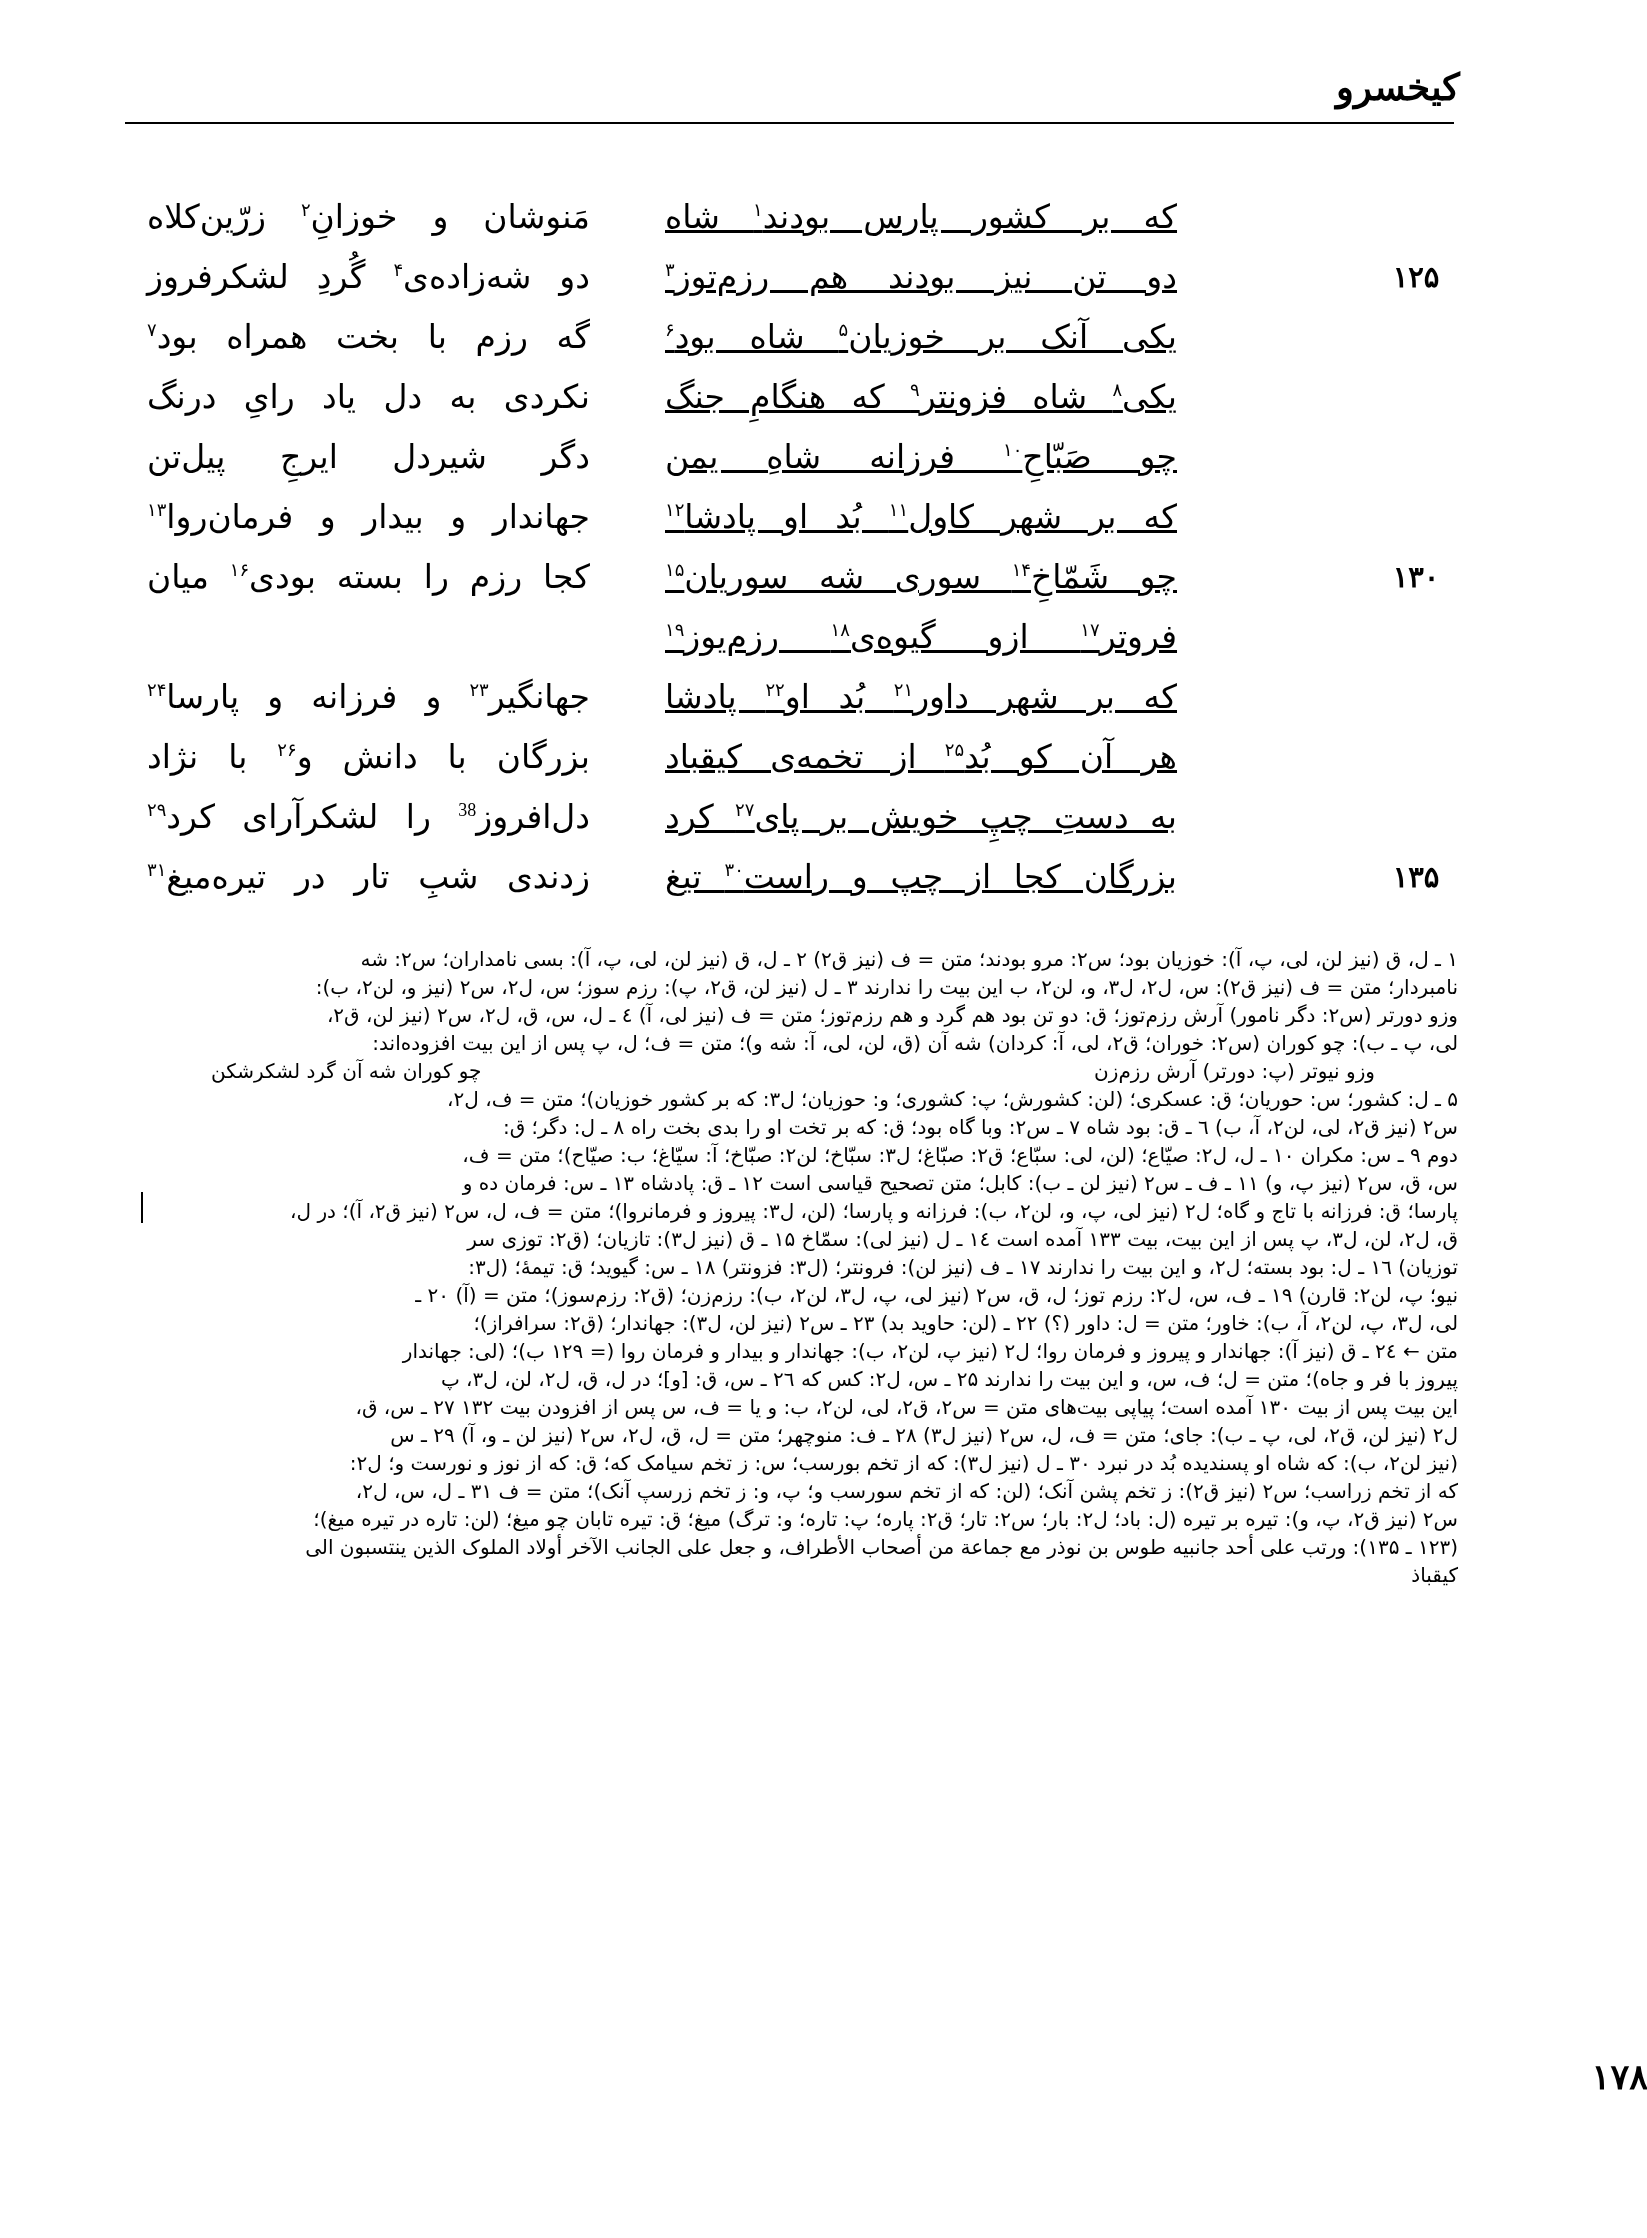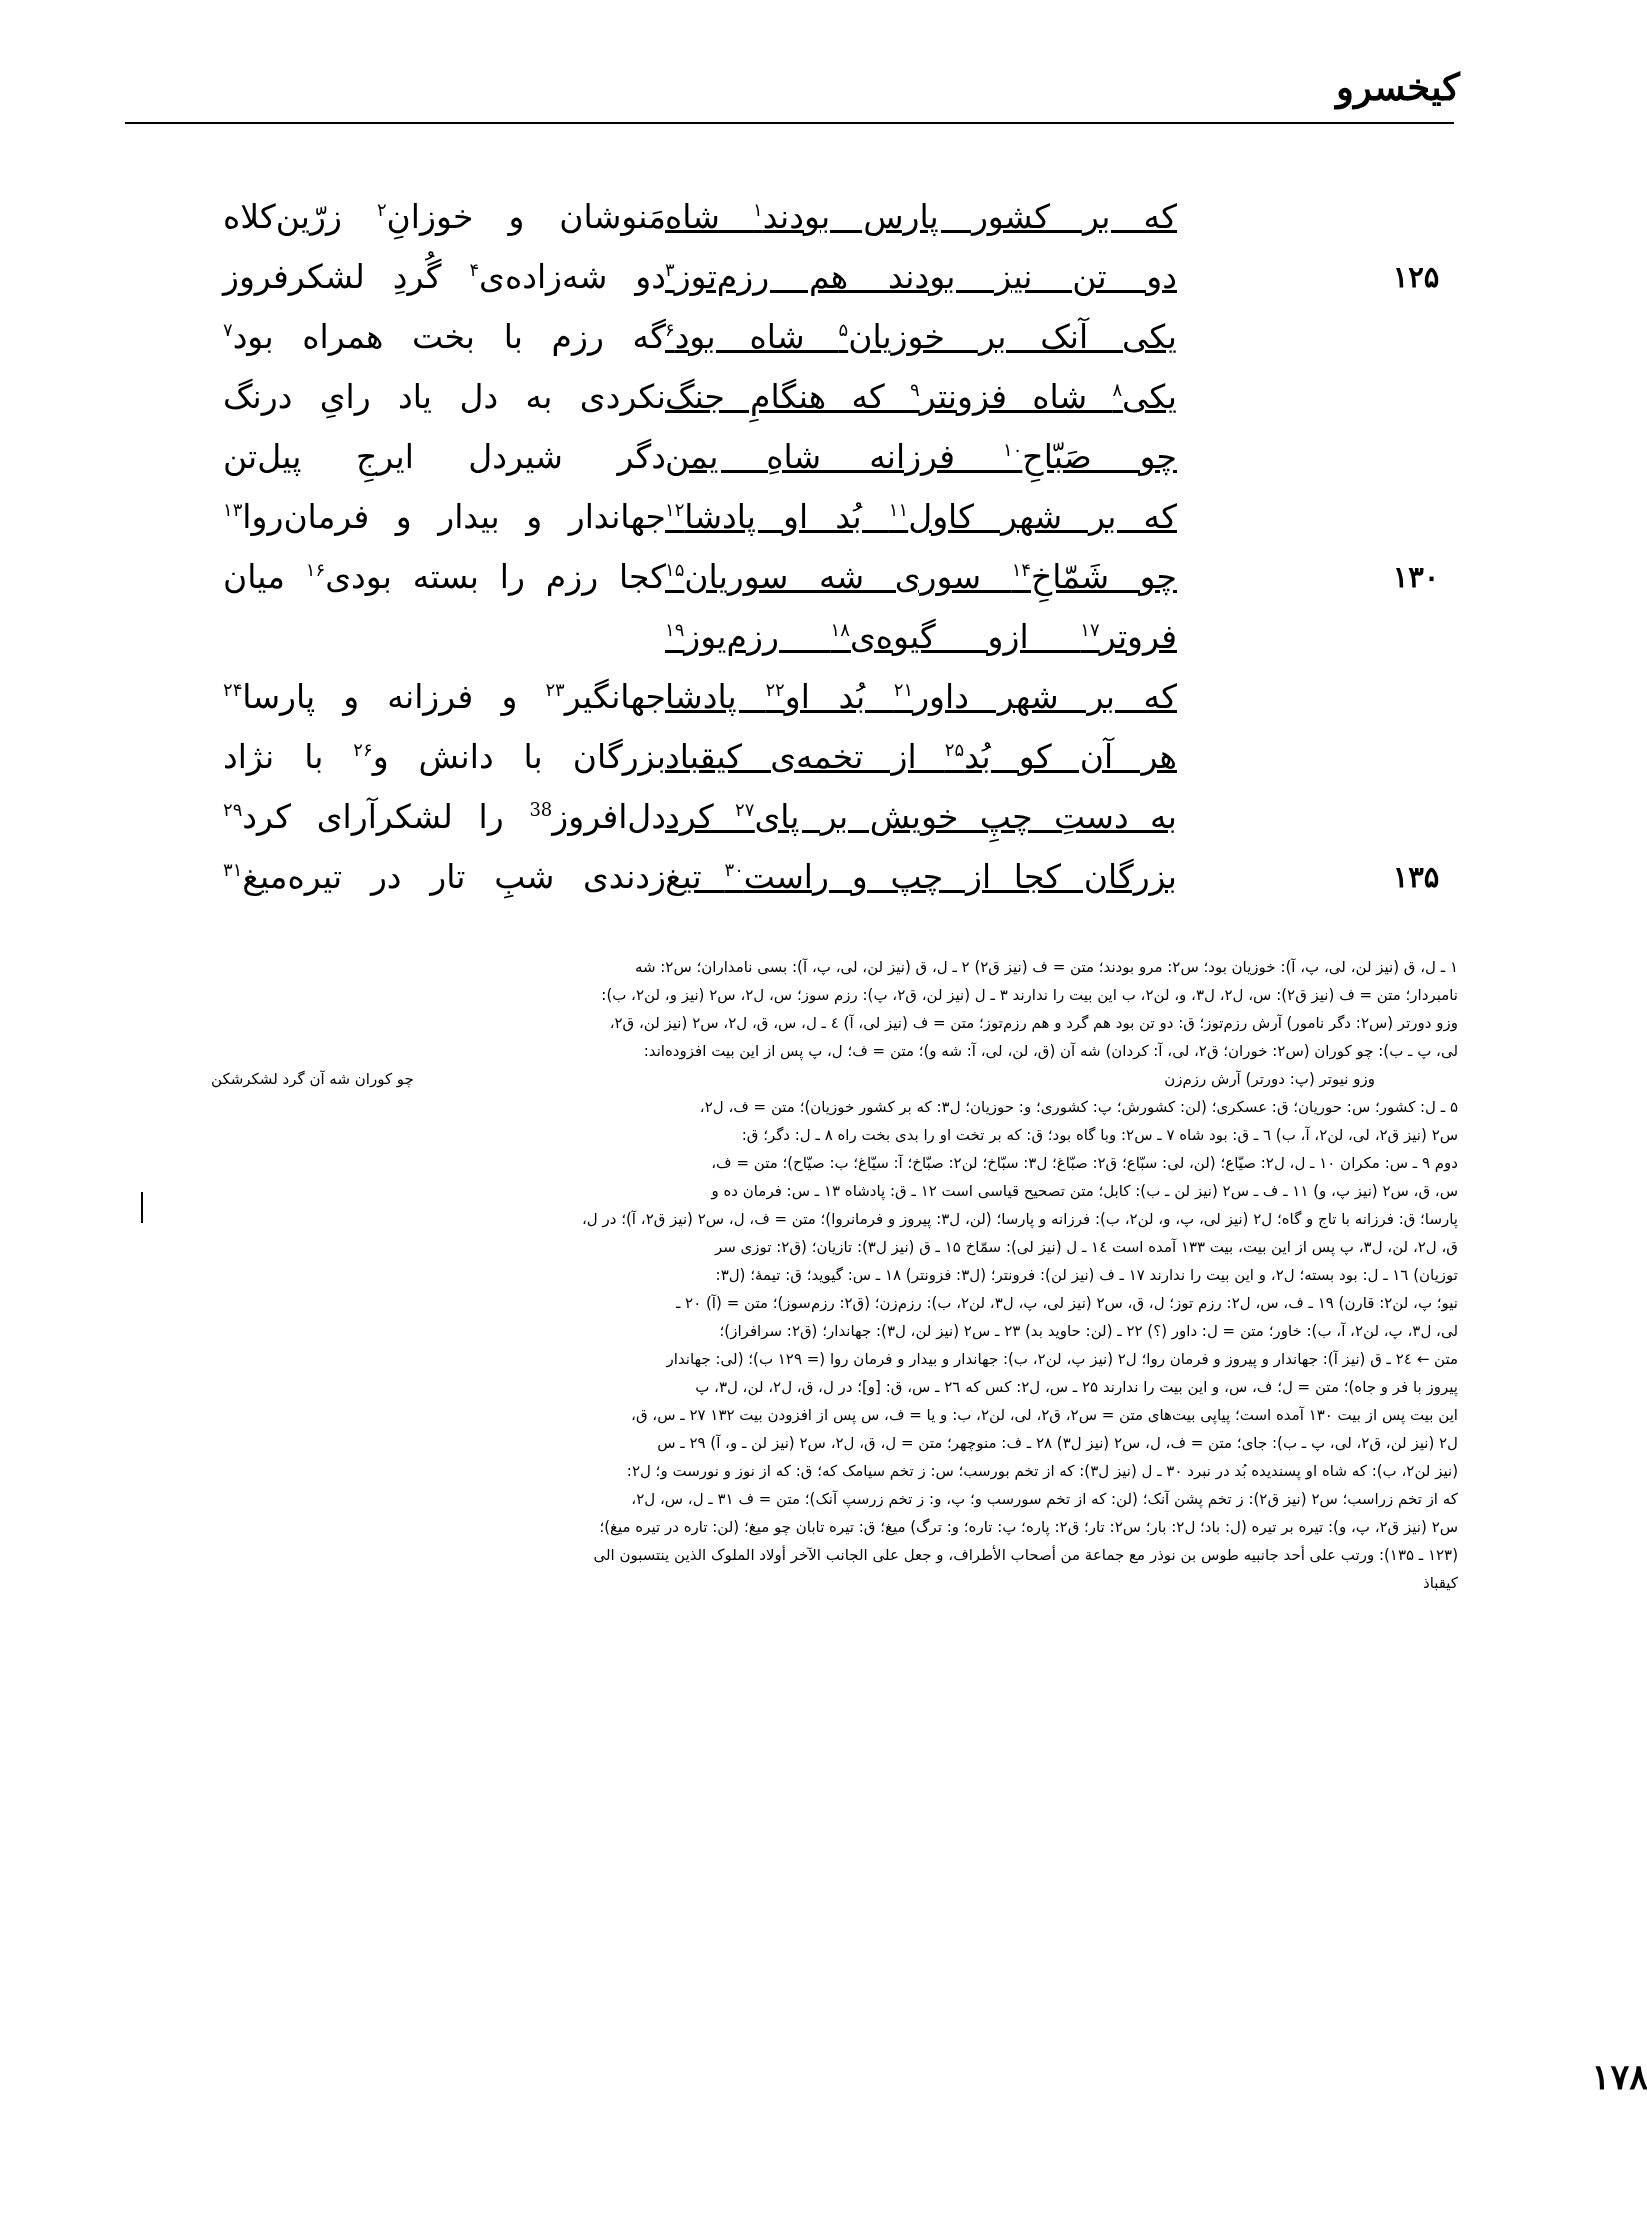--- a/index.html
+++ b/index.html
@@ -21,33 +21,32 @@
   
   .verses { position: absolute; top: 187px; left: 242px; right: 194px; }
   .bayt {
     position: relative; height: 60px;
   }
   .hemistich {
     position: absolute; top: 0; font-size: 33px; line-height: 60px;
     white-space: nowrap; text-align: justify; text-align-last: justify;
   }
   .h1 { right: 277px; width: 512px; text-decoration: underline; }
-  .h2 { right: 788px; width: 443px; }
+  .h2 { right: 864px; width: 443px; font-family: Liberation Serif, serif; }
   .verse-num {
     position: absolute; right: 0; top: 0; width: 76px;
     font-size: 29px; line-height: 60px; font-weight: bold; text-align: center;
   }
   sup { font-size: 18px; vertical-align: super; line-height: 0; }
 
   
   .notes {
     position: absolute; top: 945px; left: 128px; right: 190px;
-    font-size: 15px; line-height: 28px; text-align: justify;
+    font-size: 20px; line-height: 28px; text-align: justify;
     font-family: "DejaVu Sans", sans-serif;
-    margin-top: 8px;
   }
   .note-line { white-space: normal; }
   .note-verse {
     text-align: center; padding: 0 83px; letter-spacing: 2.8px;
     display: flex; justify-content: space-between;
   }
   .note-verse span { display: inline-block; }
   .note-margin-bar {
     position: absolute; left: 141px; top: 1192px; width: 2.1px; height: 31px; background: #000;
   }

